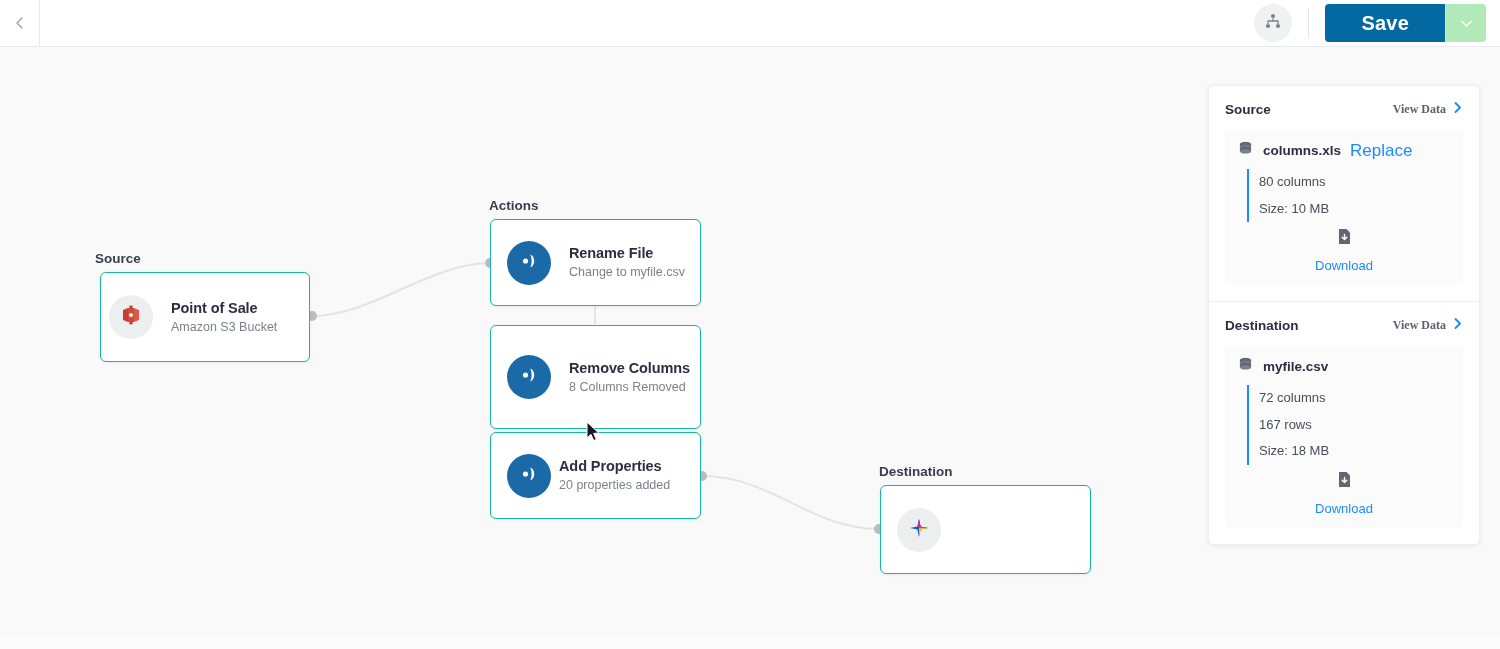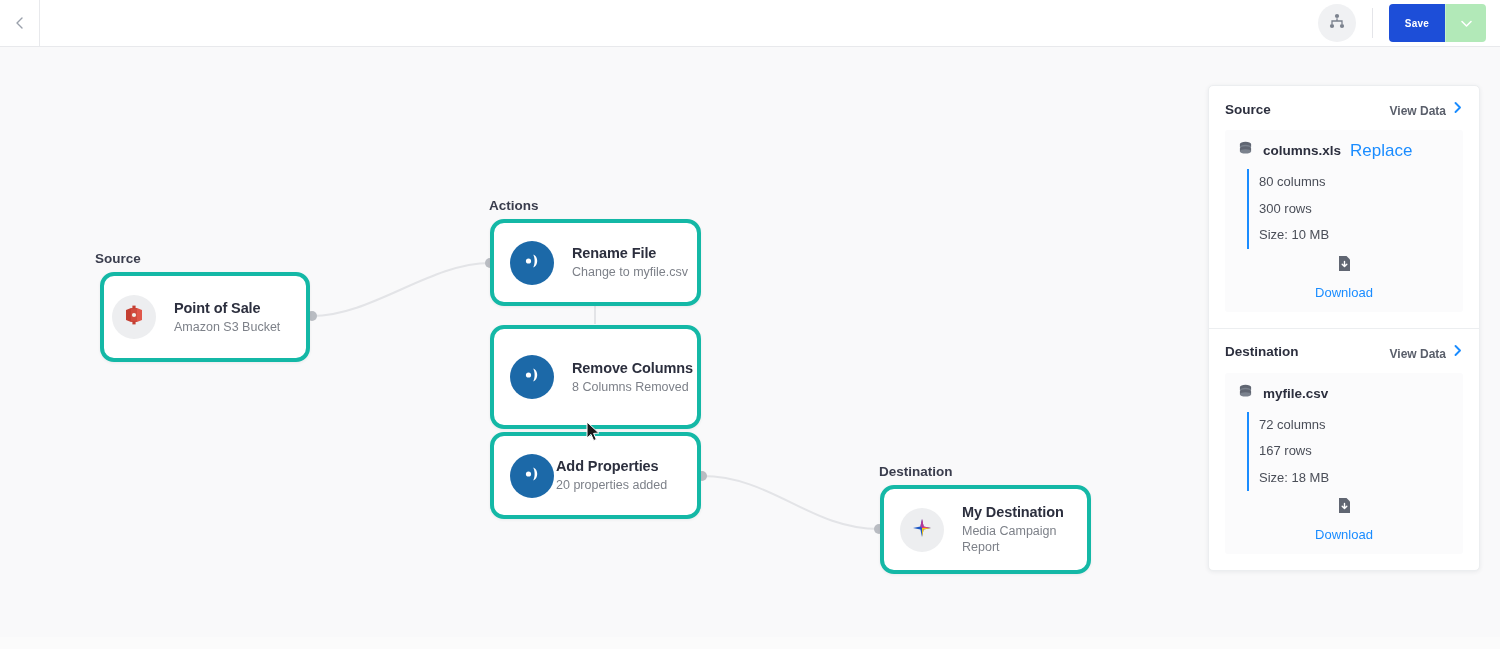--- a/index.html
+++ b/index.html
@@ -61,26 +61,26 @@
     margin: 0 16px;
   }
   .save-group {
     display: flex;
     align-items: stretch;
     border-radius: 4px;
     overflow: hidden;
     height: 38px;
   }
   .save-btn {
-    background: #1d4ed8;
+    background: #0369a1;
     color: #ffffff;
-    font-size: 10px;
+    font-size: 20px;
     font-weight: bold;
     border: none;
-    padding: 0 16px;
+    padding: 0 36px;
     cursor: default;
     font-family: inherit;
     letter-spacing: 0.2px;
   }
   .save-caret {
     background: #b2e9b8;
     width: 40px;
     display: flex; align-items: center; justify-content: center;
     border-left: 1px solid #c7efcb;
     cursor: default;
@@ -112,22 +112,22 @@
     position: absolute;
     font-size: 13.5px;
     font-weight: bold;
     color: #3a3d4d;
   }
 
   
   .node {
     position: absolute;
     background: #ffffff;
-    border: 4px solid #14b8a6;
-    border-radius: 14px;
+    border: 1px solid #14b8a6;
+    border-radius: 6px;
     box-shadow: 0 1px 3px rgba(40,45,60,0.07);
     display: flex;
     align-items: center;
     box-sizing: border-box;
     cursor: pointer;
   }
   .node-icon {
     flex: 0 0 auto;
     display: flex; align-items: center; justify-content: center;
   }
@@ -177,23 +177,24 @@
     justify-content: space-between;
     margin-bottom: 12px;
   }
   .panel-title {
     font-size: 13.5px;
     font-weight: bold;
     color: #2c2f3e;
   }
   .panel-viewdata {
     display: flex;
-    align-items: flex-end;
+    align-items: center;
     gap: 7px;
     cursor: pointer;
+    font-family: Liberation Serif, serif;
   }
   .panel-viewdata-label {
     font-size: 12px;
     font-weight: bold;
     color: #5a5f6b;
   }
   .panel-body {
     background: #fbfbfc;
     padding: 10px 12px 12px 12px;
     border-radius: 3px;
@@ -367,45 +368,40 @@
     <div class="node-icon">
       <div class="action-icon">
         <span>
           <svg width="24" height="24" viewBox="0 0 24 24">
             <circle cx="8.5" cy="12" r="2.6" fill="#ffffff"></circle>
             <path d="M13.2 5.5 C18.6 7.6 18.6 16.4 13.2 18.5 C15.1 15 15.1 9 13.2 5.5 Z" fill="#ffffff"></path>
           </svg>
         </span>
       </div>
     </div>
-    <div class="node-text" style="margin-left:2px;">
+    <div class="node-text" style="margin-left:8px;">
       <div class="node-title">Add Properties</div>
       <div class="node-sub">20 properties added</div>
     </div>
   </div>
 
   <div class="section-label" style="left:879px; top:417px;">Destination</div>
 
   <div class="node" style="left:880px; top:438px; width:211px; height:89px; padding-left:16px;">
     <div class="node-icon">
       <div class="node-round-icon">
         <span>
           <svg width="24" height="24" viewBox="0 0 24 24">
             <path d="M12 3 L13.6 10.4 L21 12 L13.6 13.6 L12 21 L10.4 13.6 L3 12 L10.4 10.4 Z" fill="#1c57c4"></path>
             <path d="M12 3 L13.6 10.4 L21 12 L12 12 Z" fill="#e8406a"></path>
             <path d="M21 12 L13.6 13.6 L12 21 L12 12 Z" fill="#f5c518"></path>
             <path d="M12 3 L13.6 10.4 L12 12 L10.4 10.4 Z" fill="#b3379b"></path>
           </svg>
         </span>
       </div>
-    </div>
-    <div class="node-text" style="margin-left:18px;">
-      <div class="node-title">My Destination</div>
-      <div class="node-sub">Media Campaign</div>
-      <div class="node-sub" style="margin-top:0;">Report</div>
     </div>
   </div>
 
   <div class="cursor">
     <svg width="16" height="22" viewBox="0 0 16 22">
       <polygon points="1,0 1,16 5,12.4 7.7,18.6 10.3,17.4 7.6,11.4 12.8,11.1" fill="#1a1a1a" stroke="#ffffff" stroke-width="1"></polygon>
     </svg>
   </div>
 
 </div>
@@ -438,21 +434,20 @@
             <rect x="2.9" y="8.4" width="11.2" height="3" fill="#606672"></rect>
             <ellipse cx="8.5" cy="11.4" rx="5.6" ry="2.2" fill="#7b828e"></ellipse>
           </svg>
         </span>
         <span class="file-name">columns.xls</span>
         <span class="file-replace">Replace</span>
       </div>
 
       <div class="stats">
         <div class="stat">80 columns</div>
-        <div class="stat">300 rows</div>
         <div class="stat">Size: 10 MB</div>
       </div>
 
       <div class="download-row">
         <span>
           <svg width="15" height="17" viewBox="0 0 15 17">
             <path d="M2 1 H9.5 L13 4.5 V16 H2 Z" fill="#606672"></path>
             <path d="M7.5 6.5 V11.2 M5.2 9.2 L7.5 11.6 L9.8 9.2" fill="none" stroke="#ffffff" stroke-width="1.4" stroke-linecap="round" stroke-linejoin="round"></path>
           </svg>
         </span>

